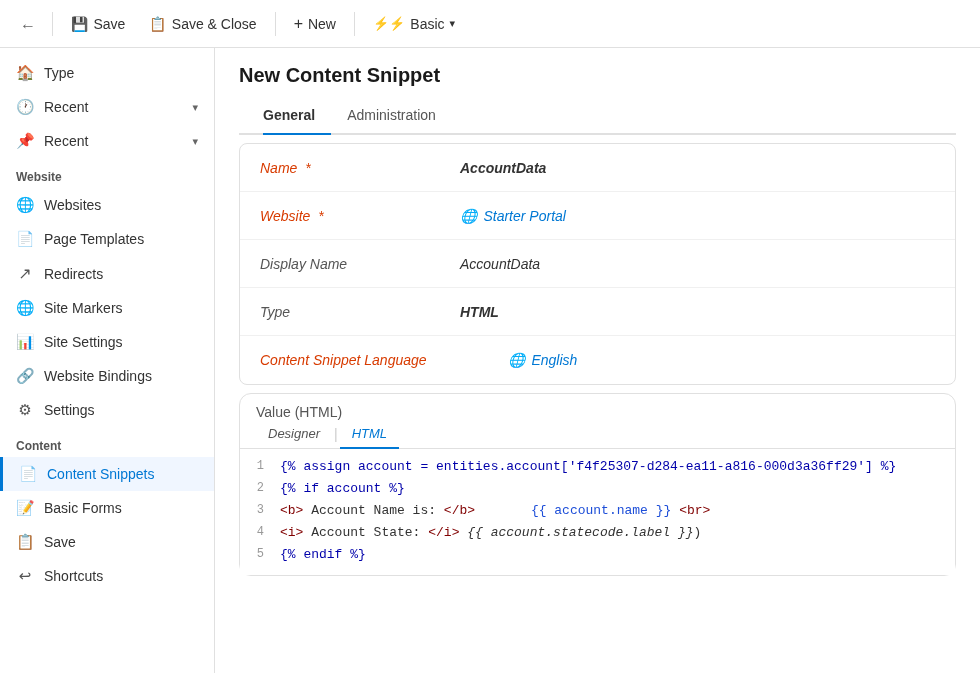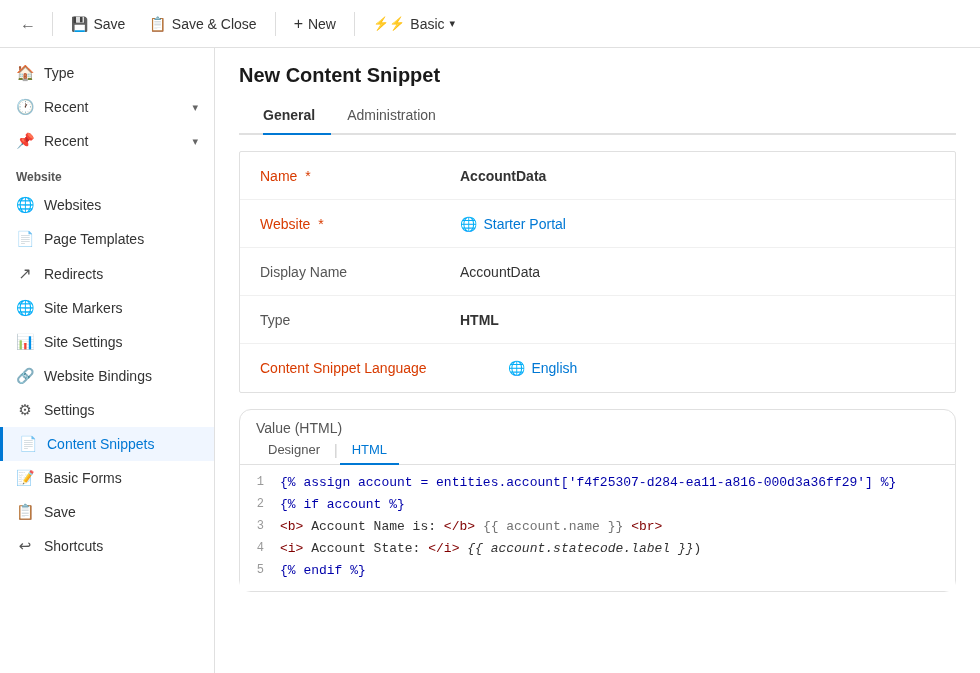--- a/index.html
+++ b/index.html
@@ -62,21 +62,21 @@
     }
     .tab {
       padding: 8px 16px 10px; cursor: pointer; font-size: 14px; color: #555;
       border-bottom: 2px solid transparent; margin-bottom: -2px;
     }
     .tab.active { color: #333; border-bottom: 2px solid #0078d4; font-weight: 600; }
     .tab:first-child { padding-left: 0; }
 
     
     .form-section {
-      border: 1px solid #e0e0e0; margin: 16px 24px; border-radius: 2px;
+      border: 1px solid #e0e0e0; margin: 8px 24px; border-radius: 8px; font-style: italic;
     }
     .form-row {
       display: flex; align-items: center; padding: 12px 20px;
       border-bottom: 1px solid #f0f0f0; min-height: 48px;
     }
     .form-row:last-child { border-bottom: none; gap: 48px; }
     .form-label {
       width: 200px; font-size: 14px; color: #d83b01; flex-shrink: 0;
     }
     .form-label.no-required { color: #555; }
@@ -91,21 +91,21 @@
     }
     .value-section-header {
       padding: 10px 16px 0; font-size: 14px; color: #555;
     }
     .value-tabs {
       display: flex; align-items: center; padding: 0 16px; border-bottom: 1px solid #e0e0e0;
       gap: 0;
     }
     .value-tab {
       padding: 6px 12px; cursor: pointer; font-size: 13px; color: #555;
-      border-bottom: 2px solid transparent; margin-bottom: -1px;
+      border-bottom: 2px solid transparent; margin-bottom: -1px; font-style: italic;
     }
     .value-tab.active { color: #0078d4; border-bottom: 2px solid #0078d4; }
     .value-tab-separator { color: #ccc; padding: 0 2px; }
 
     
     .code-editor {
       background: #fff; font-family: 'Consolas', 'Courier New', monospace;
       font-size: 13px; padding: 8px 0;
     }
     .code-line {
@@ -190,20 +190,21 @@
       </div>
       <div class="sidebar-item">
         <span class="icon">🔗</span>
         <span>Website Bindings</span>
       </div>
       <div class="sidebar-item">
         <span class="icon">⚙</span>
         <span>Settings</span>
       </div>
 
+      <div class="sidebar-section-title">Content</div>
 
       <div class="sidebar-item active">
         <span class="icon">📄</span>
         <span>Content Snippets</span>
       </div>
       <div class="sidebar-item">
         <span class="icon">📝</span>
         <span>Basic Forms</span>
       </div>
       <div class="sidebar-item">
@@ -289,21 +290,21 @@
       <div class="code-line">
             <div class="line-number">1</div>
             <div class="line-content"><span style="color:#0000aa;text-align:right;">{% assign account = entities.account['f4f25307-d284-ea11-a816-000d3a36ff29'] %}</span></div>
           </div>
           <div class="code-line">
             <div class="line-number">2</div>
             <div class="line-content"><span style="color:#0000aa;">{% if account %}</span></div>
           </div>
           <div class="code-line">
             <div class="line-number">3</div>
-            <div class="line-content"><span style="color:#800000;">&lt;b&gt;</span> Account Name is: <span style="color:#800000;">&lt;/b&gt;</span> <span style="color:#737373;">{{ account.name }}</span> <span style="color:#800000;">&lt;br&gt;</span></div>
+            <div class="line-content"><span style="color:#800000;">&lt;b&gt;</span> Account Name is: <span style="color:#800000;">&lt;/b&gt;</span> <span style="color:#1d4ed8;margin-left:48px;">{{ account.name }}</span> <span style="color:#800000;">&lt;br&gt;</span></div>
           </div>
           <div class="code-line">
             <div class="line-number">4</div>
             <div class="line-content"><span style="color:#800000;">&lt;i&gt;</span> Account State: <span style="color:#800000;">&lt;/i&gt;</span> <span style="color:#333;font-style:italic;">{{ account.statecode.label }}</span>)</div>
           </div>
           <div class="code-line">
             <div class="line-number">5</div>
             <div class="line-content"><span style="color:#0000aa;">{% endif %}</span></div>
           </div>
         </div>

